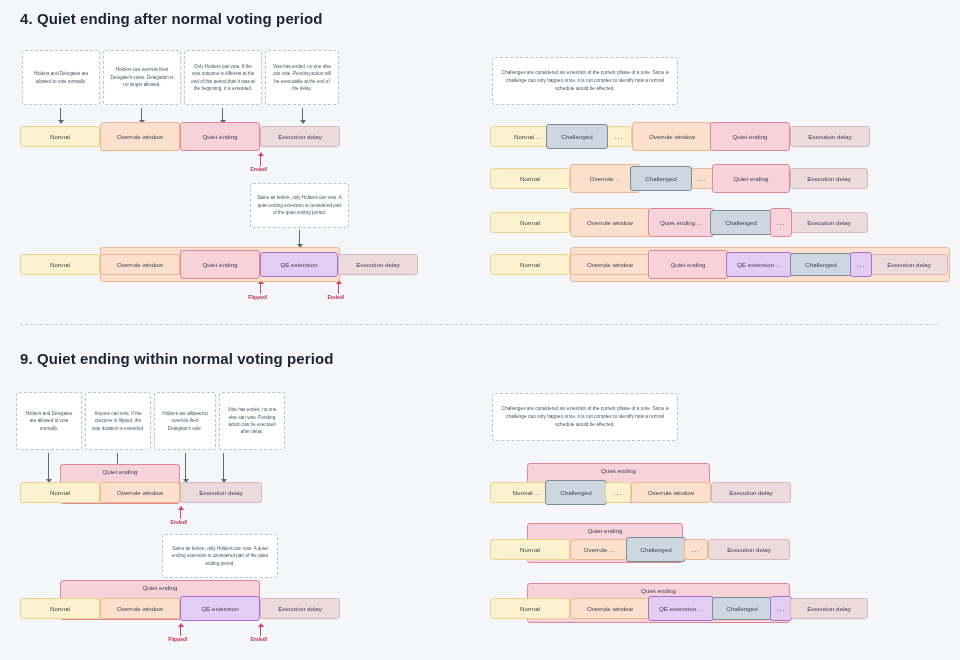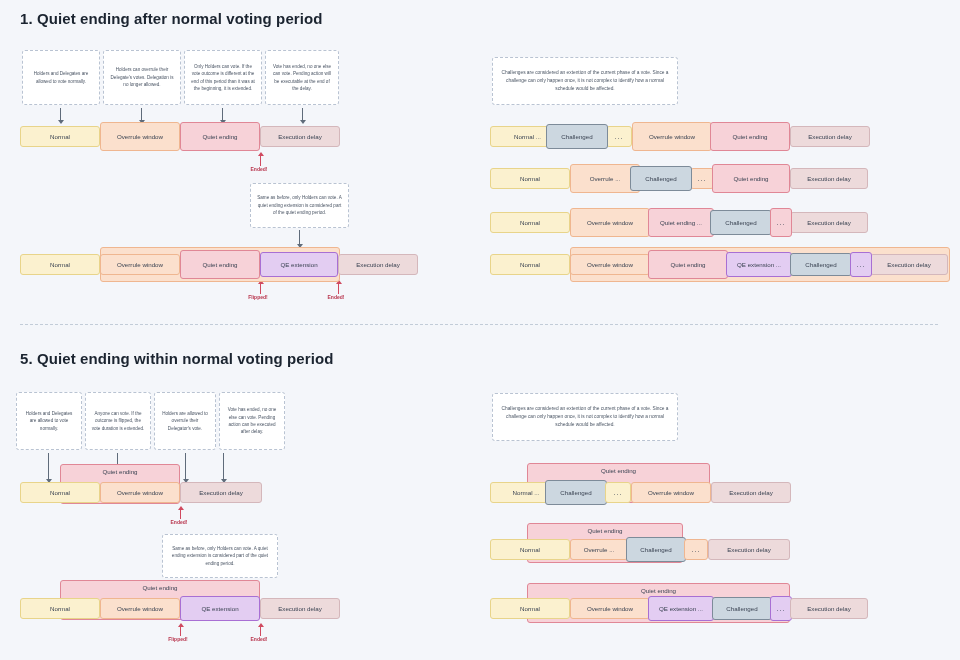--- a/index.html
+++ b/index.html
@@ -107,21 +107,21 @@
     width:918px;
     left:20px;
   }
   .layer-under{z-index:1;}
   .layer-mid{z-index:2;}
   .layer-top{z-index:3;}
 </style>
 </head>
 <body>
 
-<div class="section-title" style="position:absolute;left:20px;top:10px;">1. Quiet ending after normal voting period</div>
+<div class="section-title" style="position:absolute;left:20px;top:10px;">4. Quiet ending after normal voting period</div>
 
 <div class="note" style="left:22px;top:50px;width:78px;height:55px;">Holders and Delegates are allowed to vote normally.</div>
 <div class="note" style="left:103px;top:50px;width:78px;height:55px;">Holders can overrule their Delegate's votes. Delegation is no longer allowed.</div>
 <div class="note" style="left:184px;top:50px;width:78px;height:55px;">Only Holders can vote. If the vote outcome is different at the end of this period than it was at the beginning, it is extended.</div>
 <div class="note" style="left:265px;top:50px;width:74px;height:55px;">Vote has ended, no one else can vote. Pending action will be executable at the end of the delay.</div>
 
 <div class="arrow" style="left:57px;top:108px;height:16px;">
   <div class="stem"></div>
     <div class="head"></div>
   </div>
@@ -200,21 +200,21 @@
 <div class="seg seg-normal layer-mid" style="left:490px;top:254px;width:80px;height:21px;">Normal</div>
 <div class="seg seg-overrule layer-mid" style="left:570px;top:254px;width:80px;height:21px;">Overrule window</div>
 <div class="seg seg-quiet layer-top" style="left:648px;top:250px;width:80px;height:29px;">Quiet ending</div>
 <div class="seg seg-qe layer-top" style="left:726px;top:252px;width:66px;height:25px;">QE extension ...</div>
 <div class="seg seg-challenged layer-top" style="left:790px;top:253px;width:62px;height:23px;">Challenged</div>
 <div class="seg seg-qe seg-ellipsis layer-top" style="left:850px;top:252px;width:22px;height:25px;">...</div>
 <div class="seg seg-exec layer-mid" style="left:870px;top:254px;width:78px;height:21px;">Execution delay</div>
 
 <div class="divider" style="top:324px;"></div>
 
-<div class="section-title" style="position:absolute;left:20px;top:350px;">5. Quiet ending within normal voting period</div>
+<div class="section-title" style="position:absolute;left:20px;top:350px;">9. Quiet ending within normal voting period</div>
 
 <div class="note" style="left:16px;top:392px;width:66px;height:58px;">Holders and Delegates are allowed to vote normally.</div>
 <div class="note" style="left:85px;top:392px;width:66px;height:58px;">Anyone can vote. If the outcome is flipped, the vote duration is extended.</div>
 <div class="note" style="left:154px;top:392px;width:62px;height:58px;">Holders are allowed to overrule their Delegator's vote.</div>
 <div class="note" style="left:219px;top:392px;width:66px;height:58px;">Vote has ended, no one else can vote. Pending action can be executed after delay.</div>
 
 <div class="arrow" style="left:45px;top:453px;height:30px;">
   <div class="stem"></div>
     <div class="head"></div>
   </div>

